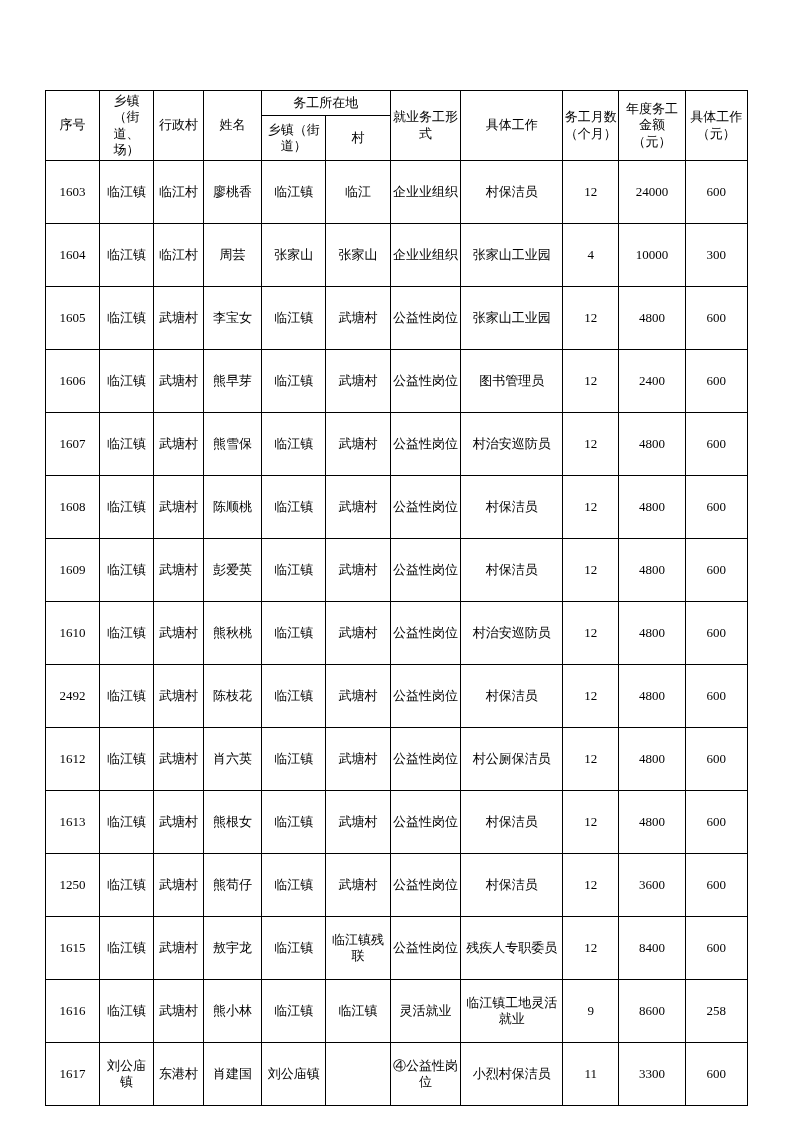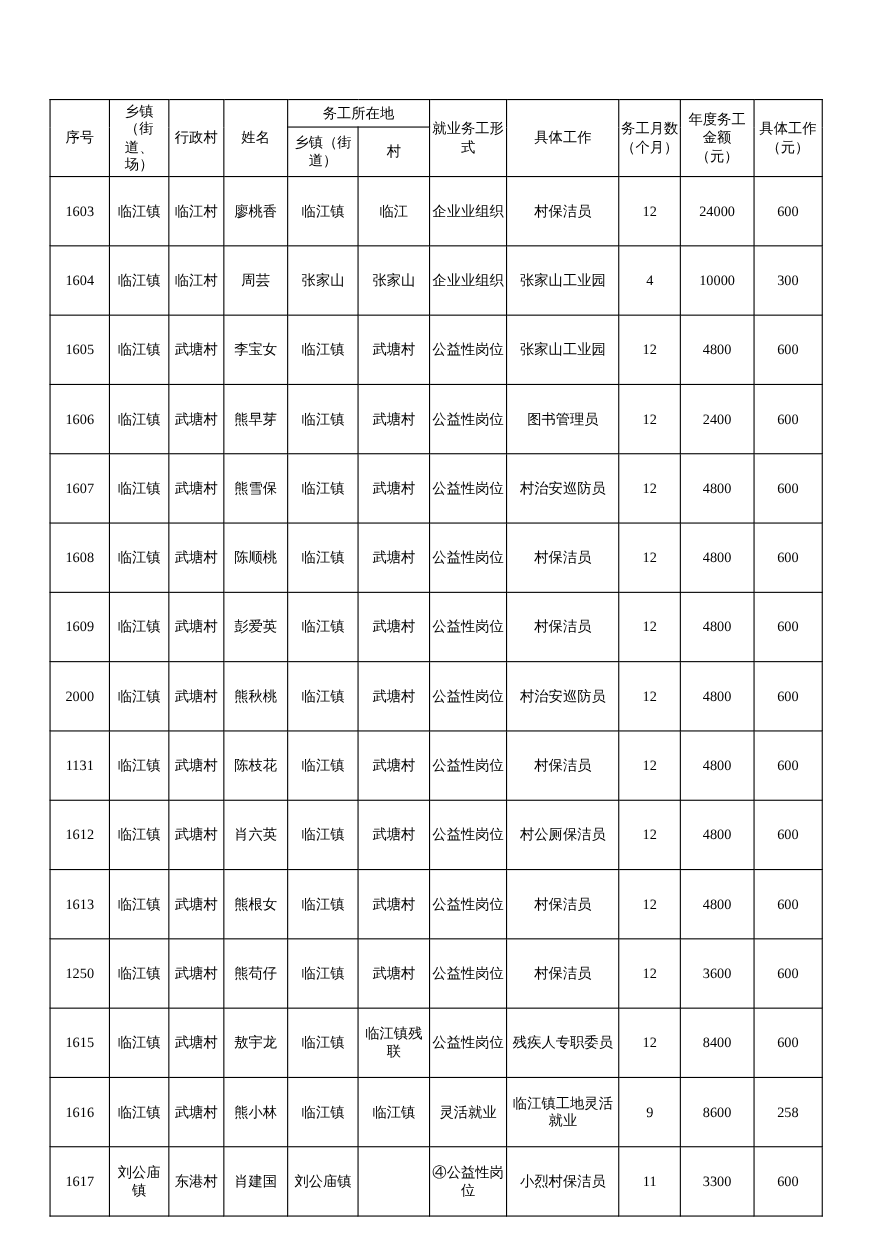--- a/index.html
+++ b/index.html
@@ -179,34 +179,34 @@
           <td>彭爱英</td>
           <td>临江镇</td>
           <td>武塘村</td>
           <td>公益性岗位</td>
           <td>村保洁员</td>
           <td class="num">12</td>
           <td class="num">4800</td>
           <td class="num">600</td>
         </tr>
         <tr>
-          <td class="num">2000</td>
+          <td class="num">1610</td>
           <td>临江镇</td>
           <td>武塘村</td>
           <td>熊秋桃</td>
           <td>临江镇</td>
           <td>武塘村</td>
           <td>公益性岗位</td>
           <td>村治安巡防员</td>
           <td class="num">12</td>
           <td class="num">4800</td>
           <td class="num">600</td>
         </tr>
         <tr>
-          <td class="num">1131</td>
+          <td class="num">2492</td>
           <td>临江镇</td>
           <td>武塘村</td>
           <td>陈枝花</td>
           <td>临江镇</td>
           <td>武塘村</td>
           <td>公益性岗位</td>
           <td>村保洁员</td>
           <td class="num">12</td>
           <td class="num">4800</td>
           <td class="num">600</td>

